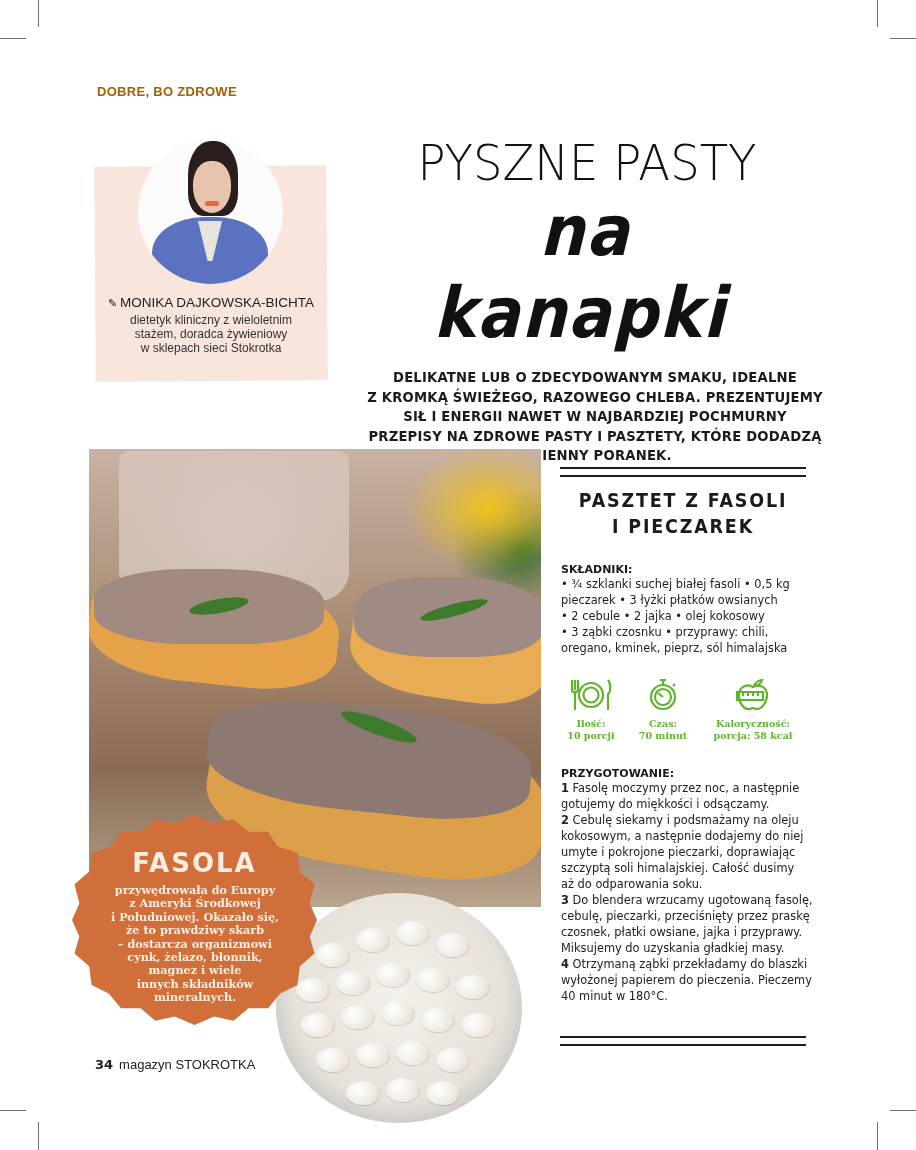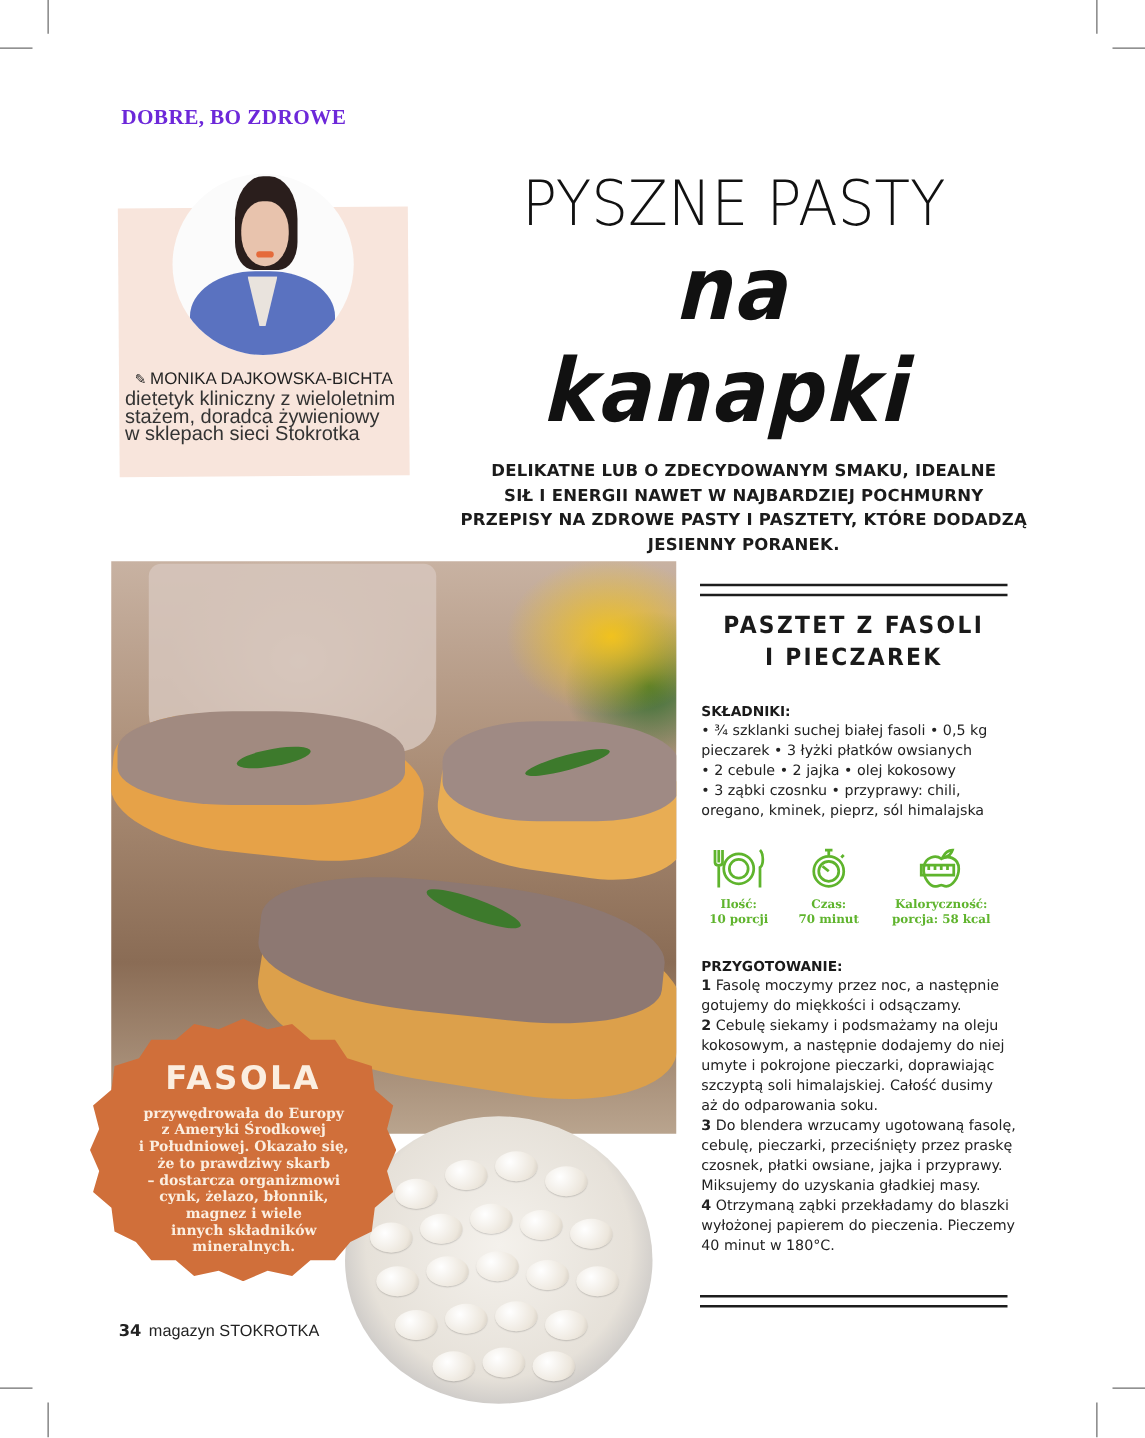--- a/index.html
+++ b/index.html
@@ -1,28 +1,28 @@
 <!DOCTYPE html>
 <html><head>
 <meta charset="utf-8">
 <style>
   html, body { margin:0; padding:0; background:#ffffff; }
   body { width:916px; height:1150px; position:relative; overflow:hidden; font-family:"Liberation Sans", sans-serif; color:#1a1a1a; }
   .crop { position:absolute; background:#6e6e6e; }
-  .section-label { position:absolute; left:97px; top:84px; font-family:Liberation Serif, serif; font-weight:bold; font-size:17px; letter-spacing:0.3px; color:#6d28d9; }
+  .section-label { position:absolute; left:97px; top:84px; font-family:Liberation Sans, sans-serif; font-weight:bold; font-size:13px; letter-spacing:0.3px; color:#a16207; }
   .author-card { position:absolute; left:95px; top:166px; width:232px; height:215px; background:#f8e5dc; transform:rotate(-0.4deg); }
   .avatar { position:absolute; left:138px; top:139px; width:145px; height:145px; border-radius:50%; background:#fbfbfb; overflow:hidden; }
   .avatar .hair { position:absolute; left:50px; top:2px; width:50px; height:75px; border-radius:45% 45% 30% 30%; background:#2a1e1c; }
   .avatar .face { position:absolute; left:55px; top:22px; width:38px; height:52px; border-radius:45% 45% 50% 50%; background:#e8c3ad; }
   .avatar .lips { position:absolute; left:67px; top:62px; width:14px; height:5px; border-radius:3px; background:#e56a3a; }
   .avatar .shirt { position:absolute; left:14px; top:78px; width:116px; height:80px; border-radius:45% 45% 0 0; background:#5a72c0; }
   .avatar .collar { position:absolute; left:60px; top:82px; width:24px; height:40px; background:#e9e3dd; clip-path:polygon(0 0,100% 0,60% 100%,40% 100%); }
   .author-name { position:absolute; left:100px; top:295px; width:222px; text-align:center; font-size:13.5px; color:#222; }
   .author-name .pen { font-size:11px; margin-right:3px; }
-  .author-desc { position:absolute; left:100px; top:313px; width:222px; text-align:left; font-size:16px; line-height:14px; color:#333; }
+  .author-desc { position:absolute; left:100px; top:313px; width:222px; text-align:center; font-size:12px; line-height:14px; color:#333; }
   .title-top { position:absolute; left:372px; top:134px; width:430px; text-align:center; font-family:"DejaVu Sans", sans-serif; font-weight:300; font-size:50px; letter-spacing:0px; color:#111; transform:scaleX(0.93); transform-origin:center; }
   .title-bottom { position:absolute; left:372px; top:190px; width:430px; text-align:center; font-family:"DejaVu Sans", sans-serif; font-weight:bold; font-size:70px; color:#111; letter-spacing:2px; font-style:italic; transform:scaleX(0.9) skewX(-4deg); }
   .lead { position:absolute; left:360px; top:324px; width:470px; text-align:center; font-family:"DejaVu Sans", sans-serif; font-weight:bold; font-size:13.2px; line-height:19.5px; letter-spacing:0.2px; color:#1b1b1b;margin-top:44px; }
   .photo { position:absolute; left:89px; top:449px; width:452px; height:458px; overflow:hidden;
     background:
       radial-gradient(ellipse 120px 90px at 400px 60px, #f1c21e 0%, rgba(241,194,30,0) 70%),
       radial-gradient(ellipse 90px 80px at 430px 100px, #2f6b2a 0%, rgba(47,107,42,0) 75%),
       radial-gradient(ellipse 130px 110px at 150px 80px, #d9c7bb 0%, rgba(217,199,187,0) 80%),
       linear-gradient(180deg, #c8b2a2 0%, #a88a72 40%, #8a6c55 70%, #b9a48e 100%); }
   .toast { position:absolute; border-radius:40% 45% 35% 40%; }
@@ -77,20 +77,21 @@
   <div>dietetyk kliniczny z wieloletnim</div>
   <div>stażem, doradca żywieniowy</div>
   <div>w sklepach sieci Stokrotka</div>
 </div>
 
 <div class="title-top">PYSZNE PASTY</div>
 <div class="title-bottom">na kanapki</div>
 
 <div class="lead">
   <div>DELIKATNE LUB O ZDECYDOWANYM SMAKU, IDEALNE</div>
+  <div>Z KROMKĄ ŚWIEŻEGO, RAZOWEGO CHLEBA. PREZENTUJEMY</div>
   <div>SIŁ I ENERGII NAWET W NAJBARDZIEJ POCHMURNY</div>
   <div>PRZEPISY NA ZDROWE PASTY I PASZTETY, KTÓRE DODADZĄ</div>
   <div>JESIENNY PORANEK.</div>
 </div>
 
 <div class="photo">
   <div class="jar"></div>
   <div class="toast toast1"></div>
   <div class="toast spread1"></div>
   <div class="toast toast2"></div>

